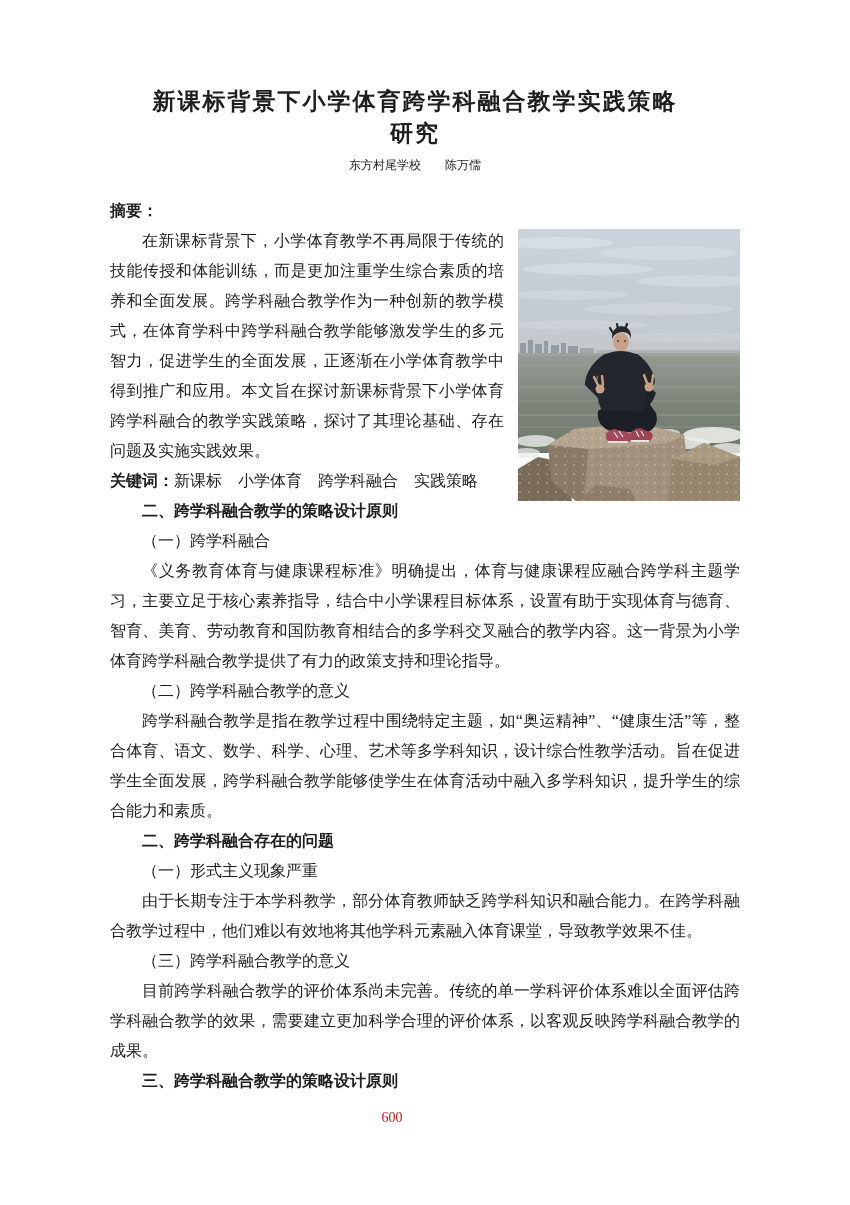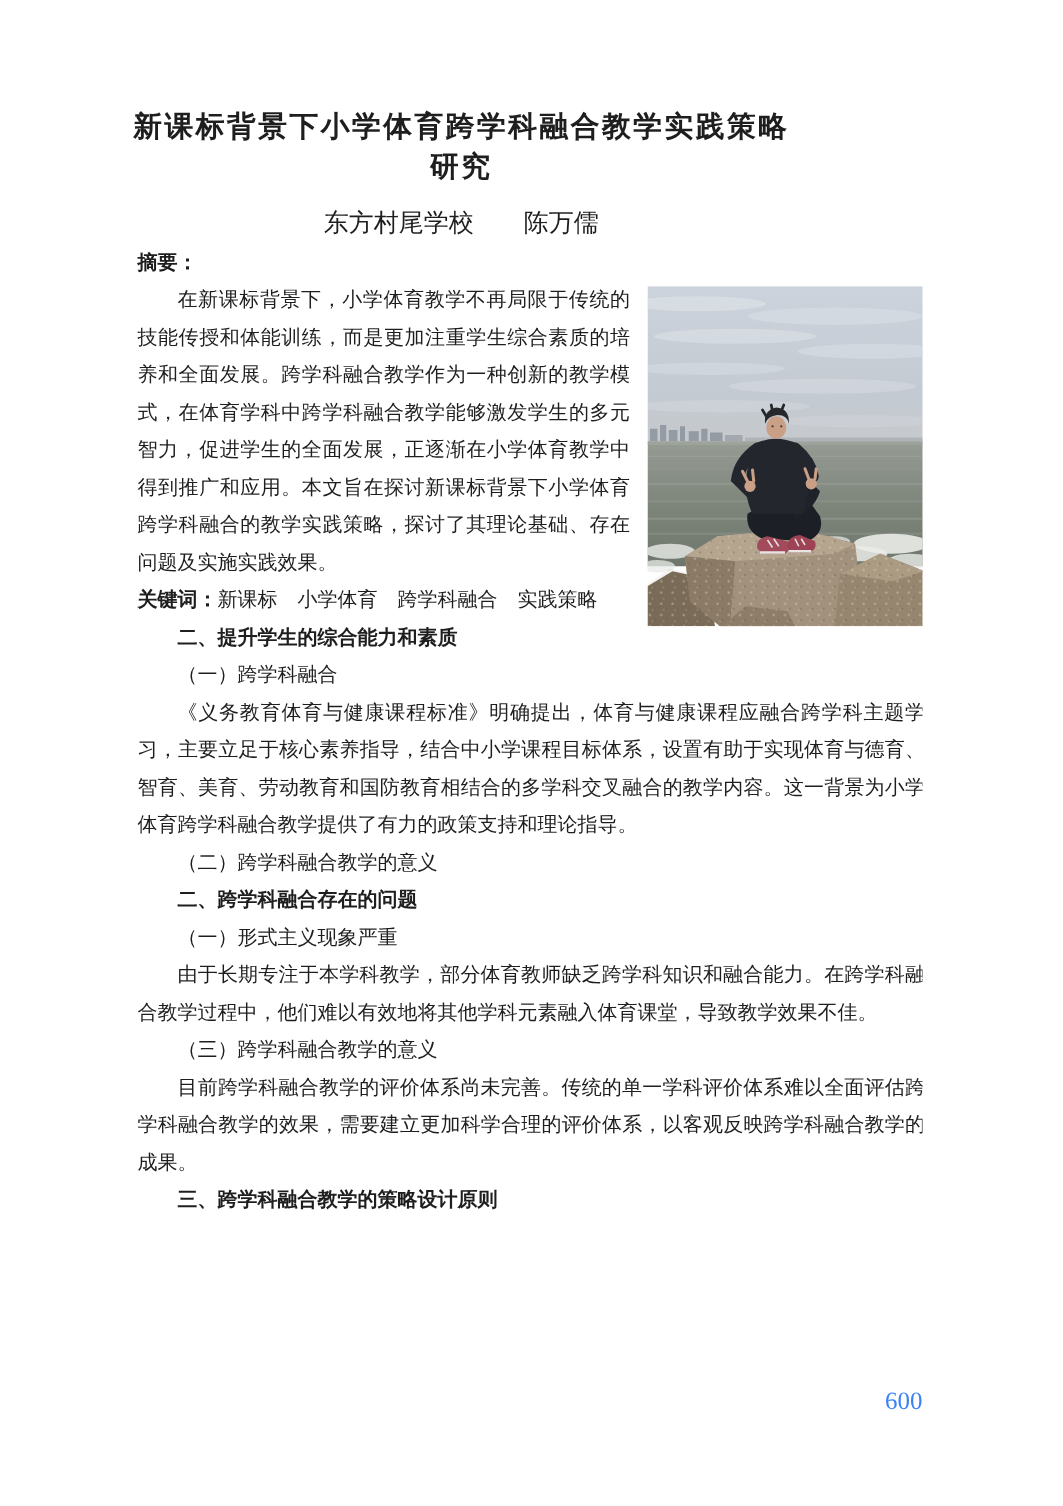--- a/index.html
+++ b/index.html
@@ -1,43 +1,44 @@
 <!DOCTYPE html>
 <html><head>
 <meta charset="utf-8">
 <style>
   html,body { margin:0; padding:0; background:#ffffff; }
   .page {
     position:relative; width:738px; height:1205px; background:#ffffff;
     font-family:"Liberation Serif","DejaVu Serif",serif; color:#1e1e1e;
     overflow:hidden;
+    padding-left:46px;
   }
   .title {
     margin:86px 100px 0 100px; text-align:center;
     font-size:23px; font-weight:700; letter-spacing:2px; line-height:32px;
   }
-  .author { text-align:center; margin-top:18px; font-size:20px; line-height:22px; }
+  .author { text-align:center; margin-top:4px; font-size:12px; line-height:22px; }
   .content {
     position:absolute; left:110px; width:630px; top:196px;
     font-size:16px; line-height:30px; text-align:justify;
   }
   .content p { margin:0; }
   .lbl { font-weight:700; }
   .lbl-inline { font-weight:700; }
   .para { text-indent:2em; }
   .heading { font-weight:700; text-indent:2em; }
   .subheading { text-indent:2em; }
   .photo {
     float:right; width:222px; height:272px;
     margin:3px 0 10px 14px;
   }
   .photo svg { display:block; width:222px; height:272px; }
   .pagenum {
     position:absolute; top:1110px; left:0; width:100%;
-    text-align:right; font-size:20px; color:#3b82f6;
+    text-align:center; font-size:14px; color:#b91c1c;
   }
 </style>
 </head>
 <body>
 
 <div class="page">
 
   <h1 class="title">新课标背景下小学体育跨学科融合教学实践策略研究</h1>
   <div class="author">东方村尾学校　　陈万儒</div>
 
@@ -159,24 +160,25 @@
             <path d="M96 203 L100 209 M101 202 L105 208 M118 202 L121 208 M123 202 L126 207" stroke="#e8e4e2" stroke-width="1.2"></path>
           </g>
         </g>
       </svg>
     </div>
 
     <p class="para">在新课标背景下，小学体育教学不再局限于传统的技能传授和体能训练，而是更加注重学生综合素质的培养和全面发展。跨学科融合教学作为一种创新的教学模式，在体育学科中跨学科融合教学能够激发学生的多元智力，促进学生的全面发展，正逐渐在小学体育教学中得到推广和应用。本文旨在探讨新课标背景下小学体育跨学科融合的教学实践策略，探讨了其理论基础、存在问题及实施实践效果。</p>
 
     <p><span class="lbl-inline">关键词：</span><span>新课标　小学体育　跨学科融合　实践策略</span></p>
 
-    <p class="heading">二、提升学生的综合能力和素质</p>
+    <p class="heading">二、跨学科融合教学的策略设计原则</p>
     <p class="subheading">（一）跨学科融合</p>
     <p class="para">《义务教育体育与健康课程标准》明确提出，体育与健康课程应融合跨学科主题学习，主要立足于核心素养指导，结合中小学课程目标体系，设置有助于实现体育与德育、智育、美育、劳动教育和国防教育相结合的多学科交叉融合的教学内容。这一背景为小学体育跨学科融合教学提供了有力的政策支持和理论指导。</p>
     <p class="subheading">（二）跨学科融合教学的意义</p>
+    <p class="para">跨学科融合教学是指在教学过程中围绕特定主题，如“奥运精神”、“健康生活”等，整合体育、语文、数学、科学、心理、艺术等多学科知识，设计综合性教学活动。旨在促进学生全面发展，跨学科融合教学能够使学生在体育活动中融入多学科知识，提升学生的综合能力和素质。</p>
 
     <p class="heading">二、跨学科融合存在的问题</p>
     <p class="subheading">（一）形式主义现象严重</p>
     <p class="para">由于长期专注于本学科教学，部分体育教师缺乏跨学科知识和融合能力。在跨学科融合教学过程中，他们难以有效地将其他学科元素融入体育课堂，导致教学效果不佳。</p>
     <p class="subheading">（三）跨学科融合教学的意义</p>
     <p class="para">目前跨学科融合教学的评价体系尚未完善。传统的单一学科评价体系难以全面评估跨学科融合教学的效果，需要建立更加科学合理的评价体系，以客观反映跨学科融合教学的成果。</p>
 
     <p class="heading">三、跨学科融合教学的策略设计原则</p>
 
   </div>

